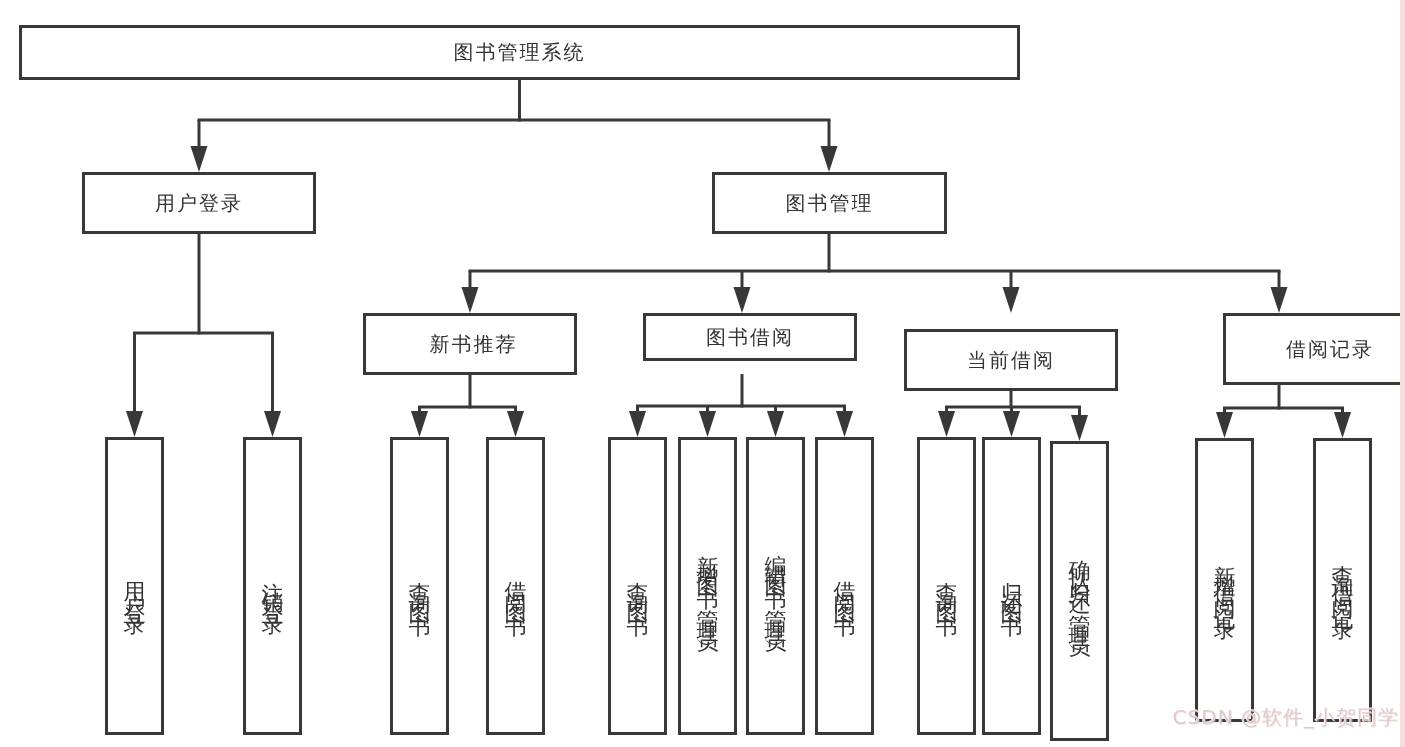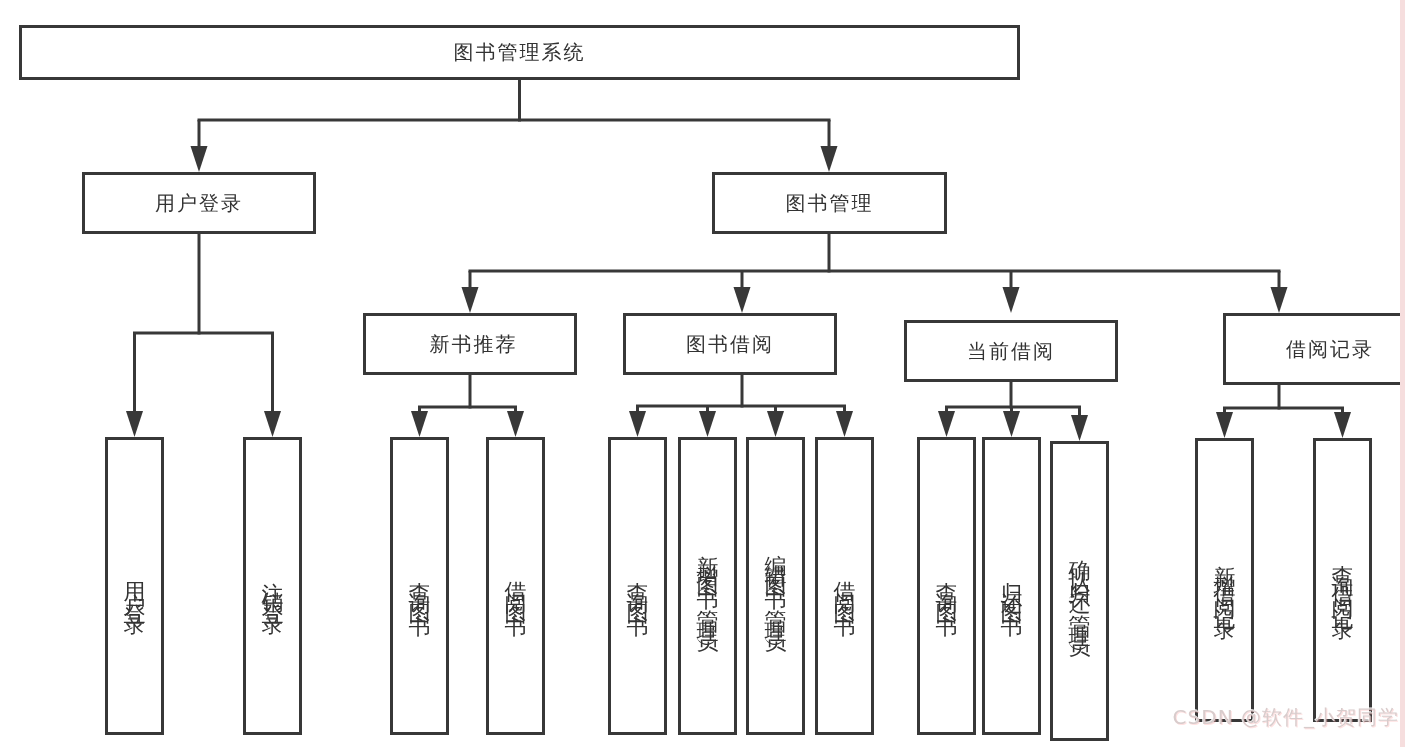--- a/index.html
+++ b/index.html
@@ -141,24 +141,24 @@
   <div class="box h" style="left:82px; top:172px; width:234px; height:62px;">
     <span class="lbl">用户登录</span>
   </div>
   <div class="box h" style="left:712px; top:172px; width:235px; height:62px;">
     <span class="lbl">图书管理</span>
   </div>
 
   <div class="box h" style="left:363px; top:313px; width:214px; height:62px;padding-left:7px;">
     <span class="lbl">新书推荐</span>
   </div>
-  <div class="box h" style="left:623px; top:313px; width:214px; height:62px;">
+  <div class="box h" style="left:643px; top:313px; width:214px; height:48px;">
     <span class="lbl">图书借阅</span>
   </div>
-  <div class="box h" style="left:904px; top:320px; width:214px; height:62px;">
+  <div class="box h" style="left:904px; top:329px; width:214px; height:62px;">
     <span class="lbl">当前借阅</span>
   </div>
   <div class="box h" style="left:1223px; top:313px; width:214px; height:72px;">
     <span class="lbl">借阅记录</span>
   </div>
 
   <div class="box v" style="left:105px; top:437px; width:59px; height:298px;">
     <span class="lbl">用户登录</span>
   </div>
   <div class="box v" style="left:243px; top:437px; width:59px; height:298px;">

